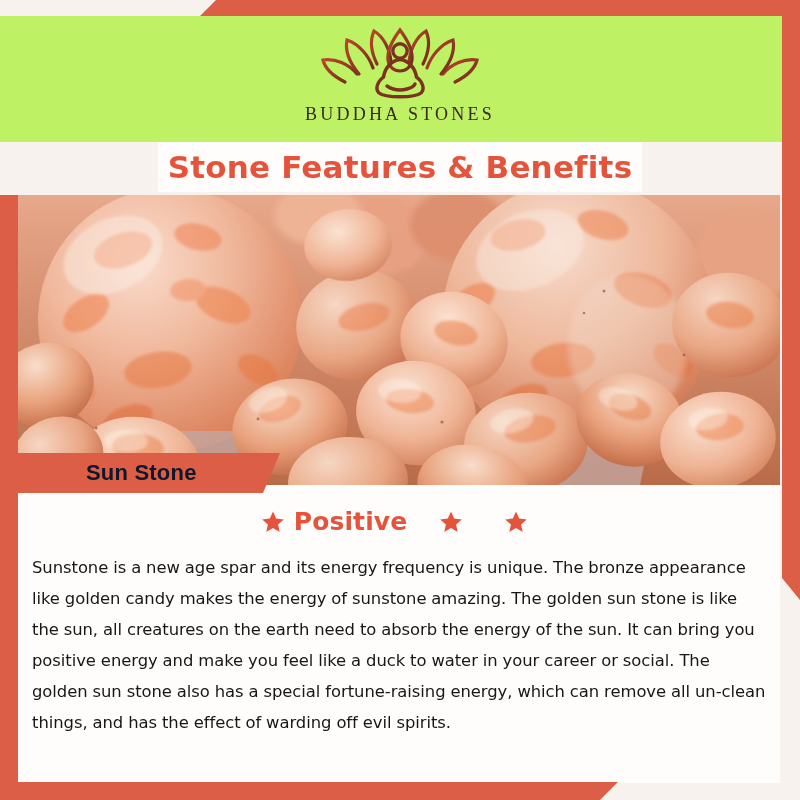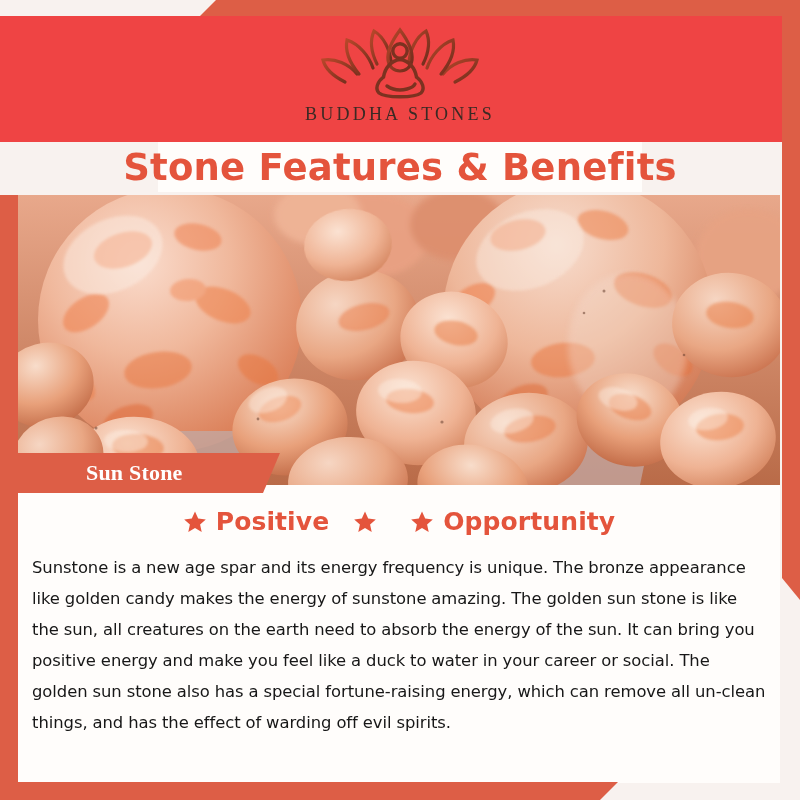--- a/index.html
+++ b/index.html
@@ -51,21 +51,21 @@
     width: 18px; height: 587px;
     background: #dd5e46;
     z-index: 3;
   }
 
   
   .header {
     position: absolute;
     left: 0; top: 16px;
     width: 800px; height: 126px;
-    background: #ef4444;
+    background: #bef264;
     z-index: 2;
     display: flex;
     flex-direction: column;
     align-items: center;
     justify-content: flex-start;
   }
   .logo-mark {
     margin-top: 8px;
     width: 170px;
     height: 78px;
@@ -88,21 +88,21 @@
     background: #fffdfb;
     z-index: 4;
     display: flex;
     align-items: center;
     justify-content: center;
   }
   .title-banner h1 {
     margin: 8px;
     font-family: "DejaVu Sans", sans-serif;
     font-weight: bold;
-    font-size: 37px;
+    font-size: 31px;
     letter-spacing: 0.2px;
     color: #e4543c;
     white-space: nowrap;
   }
 
   
   .photo {
     position: absolute;
     left: 18px; top: 195px;
     width: 762px; height: 290px;
@@ -118,42 +118,42 @@
     left: 0; top: 453px;
     width: 280px; height: 40px;
     background: #dd5e46;
     clip-path: polygon(0 0, 280px 0, 263px 40px, 0 40px);
     z-index: 5;
     display: flex;
     align-items: center;
   }
   .stone-tag span {
     margin-left: 86px;
-    font-family: Liberation Serif, serif;
+    font-family: Liberation Sans, sans-serif;
     font-weight: bold;
     font-size: 22px;
-    color: #ffffff;
+    color: #0f172a;
     letter-spacing: 0.2px;
     white-space: nowrap;
   }
 
   
   .content {
     position: absolute;
     left: 18px; top: 485px;
     width: 762px; height: 298px;
     background: #fffdfb;
     z-index: 2;
   }
 
   .keywords {
     display: flex;
     align-items: center;
     justify-content: center;
-    gap: 0;
+    gap: 8px;
     margin-top: 22px;
   }
   .kw {
     display: flex;
     align-items: center;
     white-space: nowrap;
   }
   .kw .star {
     display: inline-block;
     width: 24px;
@@ -372,21 +372,20 @@
       <div class="kw">
         <svg class="star" viewBox="0 0 24 24" aria-hidden="true">
           <polygon points="12,1.5 15.2,8.6 22.8,9.4 17.1,14.5 18.7,22 12,18.1 5.3,22 6.9,14.5 1.2,9.4 8.8,8.6" fill="#e4543c"></polygon>
         </svg>
       </div>
 
       <div class="kw">
         <svg class="star" viewBox="0 0 24 24" aria-hidden="true">
           <polygon points="12,1.5 15.2,8.6 22.8,9.4 17.1,14.5 18.7,22 12,18.1 5.3,22 6.9,14.5 1.2,9.4 8.8,8.6" fill="#e4543c"></polygon>
         </svg>
-        <span class="kw-label">Opportunity</span>
       </div>
 
     </div>
 
     <p class="body-text">Sunstone is a new age spar and its energy frequency is unique. The bronze appearance like golden candy makes the energy of sunstone amazing. The golden sun stone is like the sun, all creatures on the earth need to absorb the energy of the sun. It can bring you positive energy and make you feel like a duck to water in your career or social. The golden sun stone also has a special fortune-raising energy, which can remove all un-clean things, and has the effect of warding off evil spirits.</p>
   </div>
 
 </div>
 
 </body></html>

